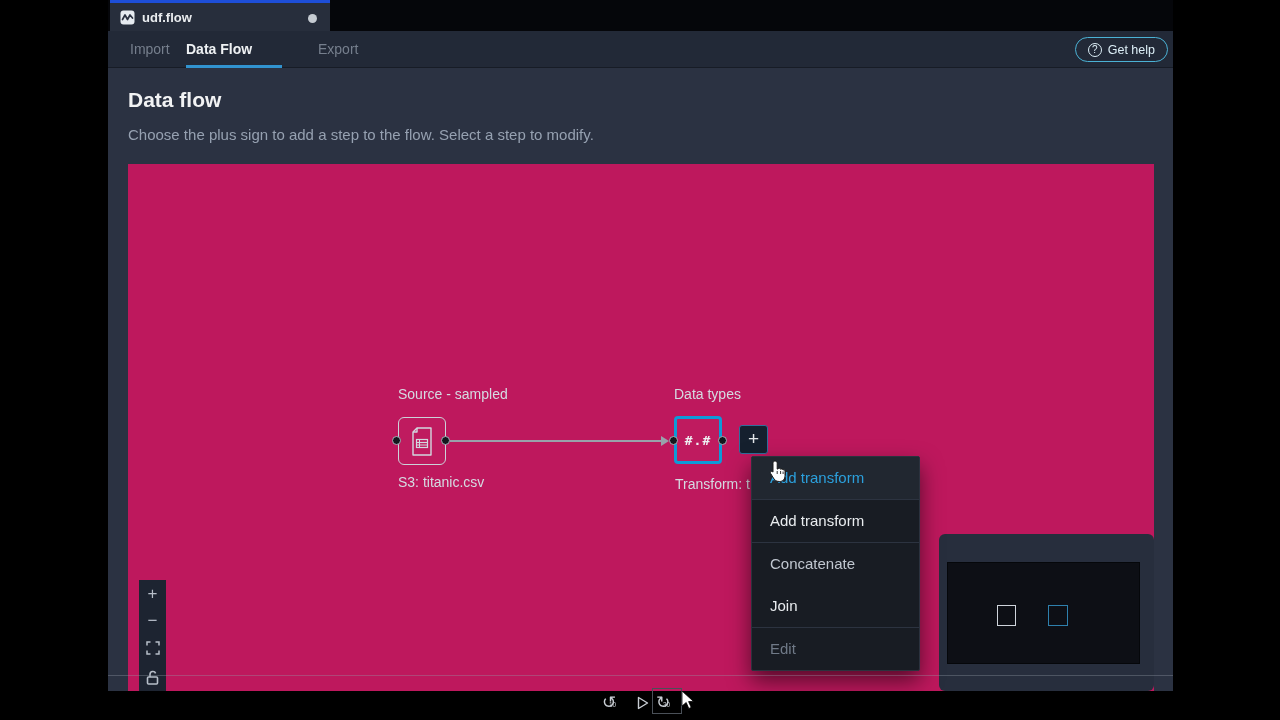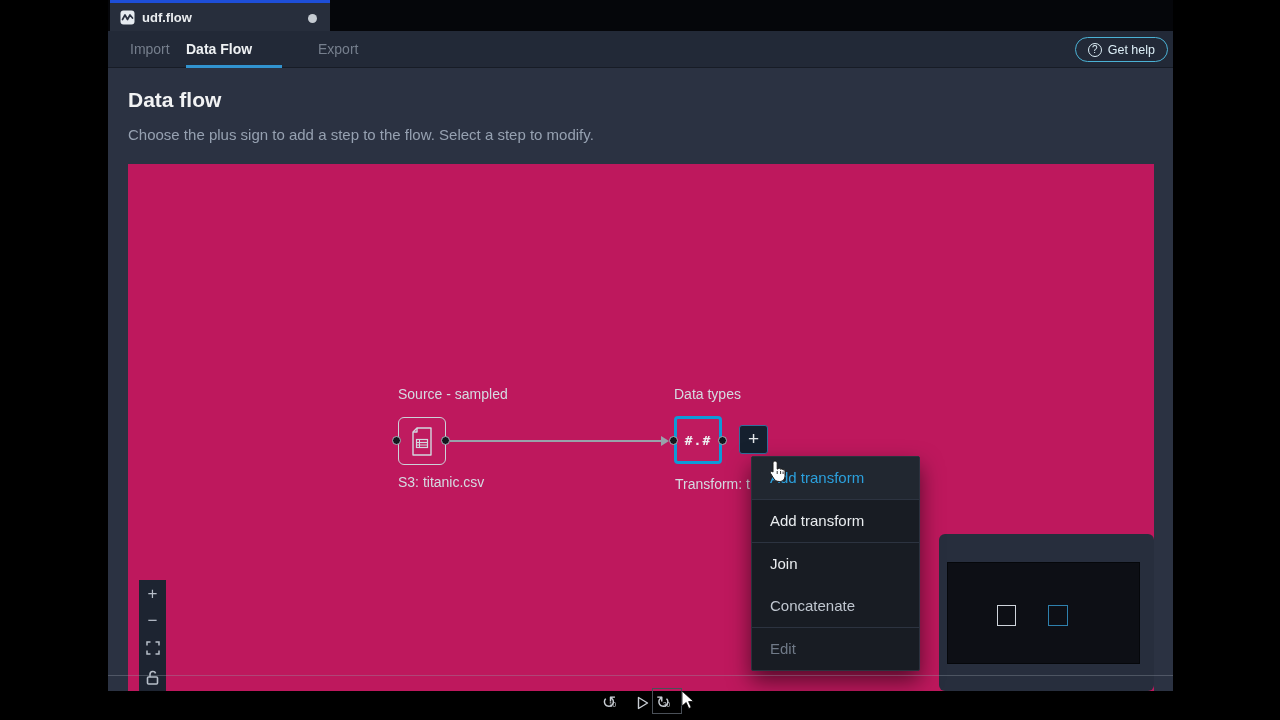--- a/index.html
+++ b/index.html
@@ -162,22 +162,22 @@
     <span class="port" style="left:590px; top:272px;"></span>
     <div class="node-label" style="left:547px; top:312px;">Transform: t</div>
 
     <div class="plus-btn">+</div>
 
     <div class="menu">
       <div class="menu-item hover">Add transform</div>
       <div class="menu-divider"></div>
       <div class="menu-item">Add transform</div>
       <div class="menu-divider"></div>
+      <div class="menu-item dim">Concatenate</div>
       <div class="menu-item">Join</div>
-      <div class="menu-item dim">Concatenate</div>
       <div class="menu-divider"></div>
       <div class="menu-item disabled">Edit</div>
     </div>
 
     <div class="canvas-toolbar">
       <div class="ctb-btn">+</div>
       <div class="ctb-btn">−</div>
       <div class="ctb-btn">
         <svg width="14" height="14" viewBox="0 0 14 14">
           <path d="M1 4.5 V1 H4.5 M9.5 1 H13 V4.5 M13 9.5 V13 H9.5 M4.5 13 H1 V9.5" fill="none" stroke="#b7bec9" stroke-width="1.5"></path>

